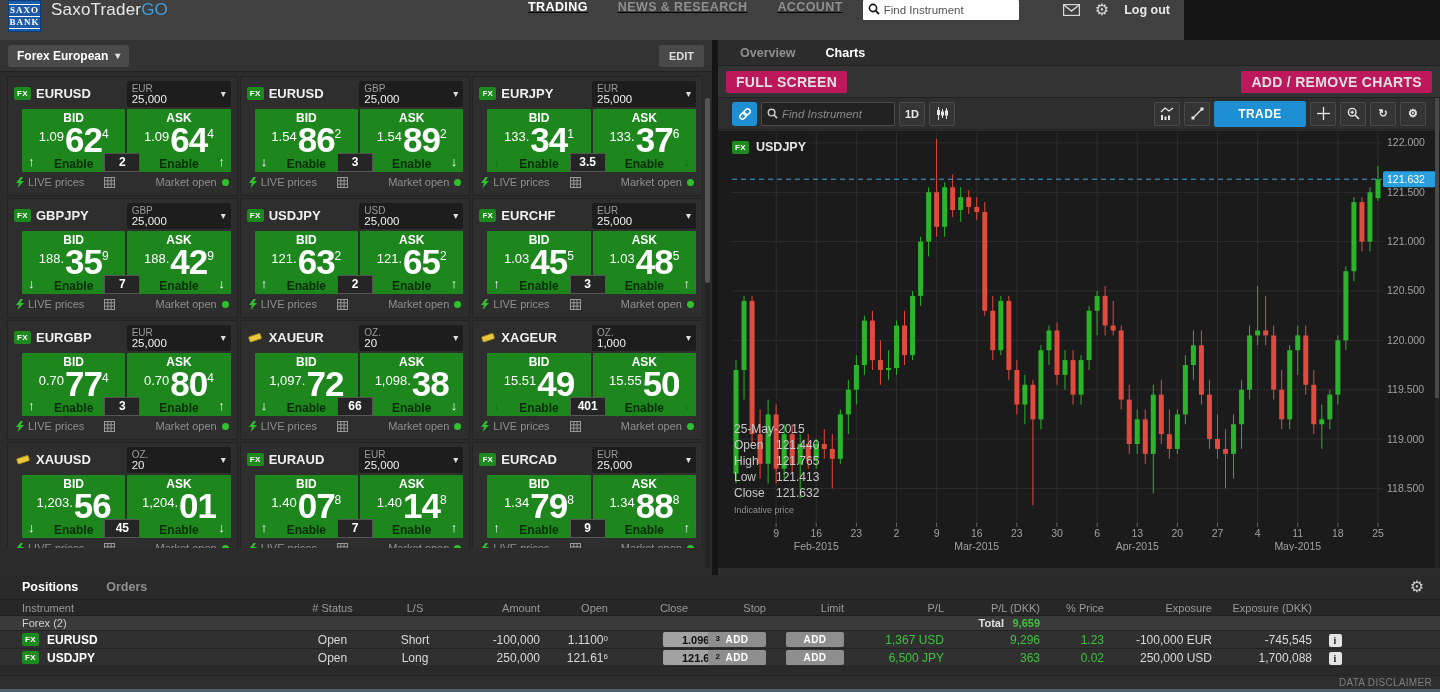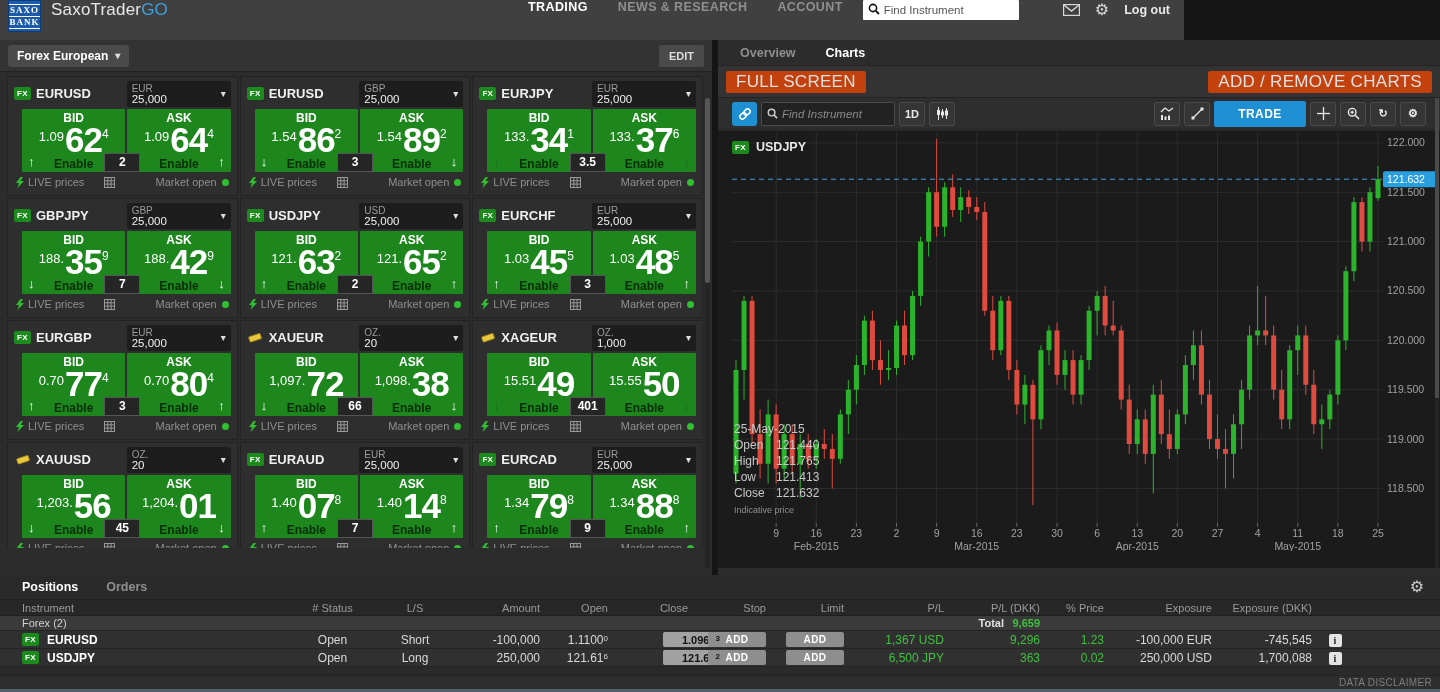--- a/index.html
+++ b/index.html
@@ -6,21 +6,21 @@
   html,body { width:1440px; height:692px; background:#151515; overflow:hidden; }
   .app { position:relative; width:1440px; height:692px; background:#151515; }
 
   
   .topbar { position:absolute; left:0; top:0; width:1184px; height:40px; background:#404040; display:flex; align-items:flex-start; }
   .logo { width:33px; height:32px; margin-left:8px; background:#1d5ba6; border:1px solid #0d3c78; display:flex; flex-direction:column; justify-content:center; cursor:pointer; }
   .logo span { display:block; text-align:center; color:#fff; font-family:"Liberation Serif", serif; font-weight:bold; font-size:9px; line-height:11px; letter-spacing:1px; border-top:1px solid #fff; }
   .logo span:last-child { border-bottom:1px solid #fff; }
   .brand { margin-left:10px; font-size:17px; color:#e8e8e8; letter-spacing:0.2px; }
   .brand .go { color:#3f9fdc; }
-  .menu { display:flex; gap:30px; margin-left:360px; }
+  .menu { display:flex; gap:30px; margin-left:360px;text-decoration:underline; }
   .mi { font-size:12.5px; font-weight:bold; color:#8f8f8f; letter-spacing:0.4px; cursor:pointer; white-space:nowrap; }
   .mi.active { color:#ffffff; }
   .nav-search { margin-left:20px; width:156px; height:20px; background:#ffffff; border-radius:1px; display:flex; align-items:center; padding:0 5px; }
   .nav-search input { border:none; outline:none; background:transparent; font-size:11.5px; color:#222; width:100%; margin-left:4px; }
   .nav-search input::placeholder { color:#555; }
   .nav-right { margin-left:auto; display:flex; align-items:center; gap:15px; padding-right:14px; }
   .nico { color:#d8d8d8; cursor:pointer; display:flex; align-items:center; }
   .nico.gear { font-size:16px; }
   .logout { color:#e8e8e8; font-size:12.5px; font-weight:bold; cursor:pointer; }
 
@@ -67,21 +67,21 @@
   .tfoot { display:flex; align-items:center; padding:4px 8px 0 8px; color:#8f8f8f; font-size:11px; }
   .bolt { display:flex; margin-right:4px; }
   .gridico { margin:0 auto; display:flex; cursor:pointer; }
   .mkt { margin-left:auto; }
   .dot { width:7px; height:7px; border-radius:50%; background:#2fbf2f; margin-left:5px; flex:none; }
   .wl-scroll { position:absolute; right:2px; top:58px; width:5px; height:470px; background:#242424; border-radius:2px; cursor:pointer; }
   .wl-scroll .handle { position:absolute; top:0; width:5px; height:185px; background:#565656; border-radius:2px; }
 
   
   .ch-toolbar { height:32px; background:#333333; border-bottom:1px solid #222; display:flex; align-items:center; padding:0 8px; }
-  .btn-gray { background:#c2410c; border:none; color:#e0e0e0; font-size:17px; font-weight:normal; border-radius:2px; height:22px; padding:0 10px; cursor:pointer; letter-spacing:0.3px; }
+  .btn-gray { background:#be185d; border:none; color:#e0e0e0; font-size:14px; font-weight:bold; border-radius:2px; height:22px; padding:0 10px; cursor:pointer; letter-spacing:0.3px; }
   .btn-gray.right { margin-left:auto; }
   .ch-controls { height:32px; background:#2e2e2e; border-bottom:1px solid #242424; display:flex; align-items:center; padding:0 14px; gap:4px; }
   .link-btn { width:25px; height:24px; background:#1f8fd4; border:none; border-radius:3px; display:flex; align-items:center; justify-content:center; cursor:pointer; }
   .ch-search { width:134px; height:24px; background:#222; border:1px solid #4a4a4a; border-radius:2px; display:flex; align-items:center; padding:0 5px; }
   .ch-search input { border:none; outline:none; background:transparent; color:#ccc; font-size:11.5px; width:100%; margin-left:4px; }
   .ch-search input::placeholder { font-style:italic; color:#8a8a8a; }
   .ctrl-btn { min-width:26px; height:24px; background:#353535; border:1px solid #4a4a4a; border-radius:2px; color:#e8e8e8; font-size:11px; font-weight:bold; display:flex; align-items:center; justify-content:center; cursor:pointer; padding:0 4px; }
   .ctrl-right { margin-left:auto; display:flex; gap:4px; align-items:center; }
   .trade-btn { width:92px; height:26px; background:#1f8fd4; border:none; border-radius:2px; color:#fff; font-size:12px; font-weight:bold; letter-spacing:0.4px; cursor:pointer; }
   .chart-area { position:absolute; left:0; top:91px; width:722px; height:437px; background:#1b1b1b; }

